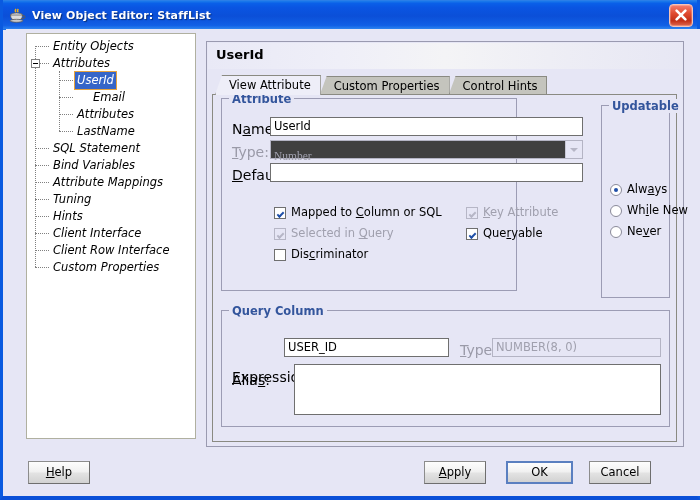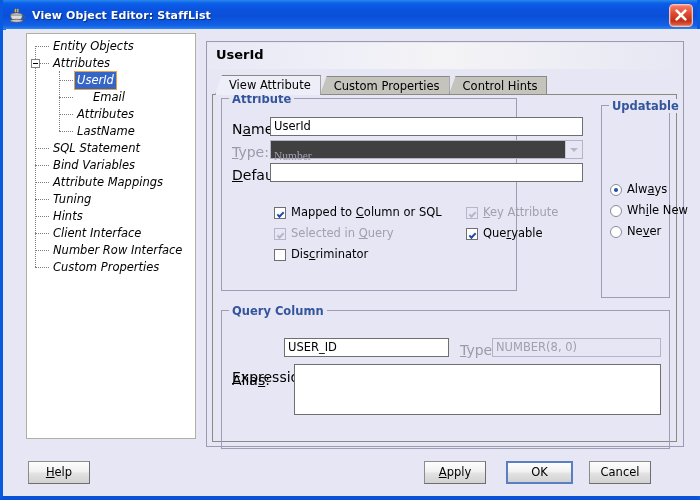--- a/index.html
+++ b/index.html
@@ -398,21 +398,21 @@
           <span class="dots" style="left: 8px; top: 182px; width: 14px;"></span>
           <div class="tnode" style="position: absolute; left: 0px; top: 174px; width: 100%;">
             <span class="lbl" style="left: 24px;">Hints</span>
           </div>
           <span class="dots" style="left: 8px; top: 199px; width: 14px;"></span>
           <div class="tnode" style="position: absolute; left: 0px; top: 191px; width: 100%; text-align: right;">
             <span class="lbl" style="left: 24px;">Client Interface</span>
           </div>
           <span class="dots" style="left: 8px; top: 216px; width: 14px;"></span>
           <div class="tnode" style="position: absolute; left: 0px; top: 208px; width: 100%;">
-            <span class="lbl" style="left: 24px;">Number Row Interface</span>
+            <span class="lbl" style="left: 24px;">Client Row Interface</span>
           </div>
           <span class="dots" style="left: 8px; top: 233px; width: 14px;"></span>
           <div class="tnode" style="position: absolute; left: 0px; top: 225px; width: 100%;">
             <span class="lbl" style="left: 24px;">Custom Properties</span>
           </div>
         </div>
     </div>
 
     <div class="right-panel">
 
@@ -476,21 +476,21 @@
           <div class="rad" style="left:8px; top:99px;">
             <span class="circ"></span>
             <span class="tx">Wh<span class="mn">i</span>le New</span>
           </div>
           <div class="rad" style="left:8px; top:120px;">
             <span class="circ"></span>
             <span class="tx">Ne<span class="mn">v</span>er</span>
           </div>
         </div>
 
-        <div class="group" style="left:8px; top:215px; width:449px; height:139px;">
+        <div class="group" style="left:8px; top:215px; width:449px; height:117px;">
           <span class="gt">Query Column</span>
 
           <span class="fld-label" style="left:10px; top:45px;margin-top:16px;">Alia<span class="mn">s</span>:</span>
           <div class="textfield" style="left:62px; top:27px; width:165px; height:19px;">USER_ID</div>
 
           <span class="fld-label disabled" style="left:238px; top:31px;"><span class="mn">T</span>ype:</span>
           <div class="textfield disabled" style="left:270px; top:27px; width:169px; height:19px;">NUMBER(8, 0)</div>
 
           <span class="fld-label" style="left:10px; top:58px;"><span class="mn">E</span>xpression:</span>
           <div class="textarea" style="left:72px; top:53px; width:367px; height:51px;"></div>

